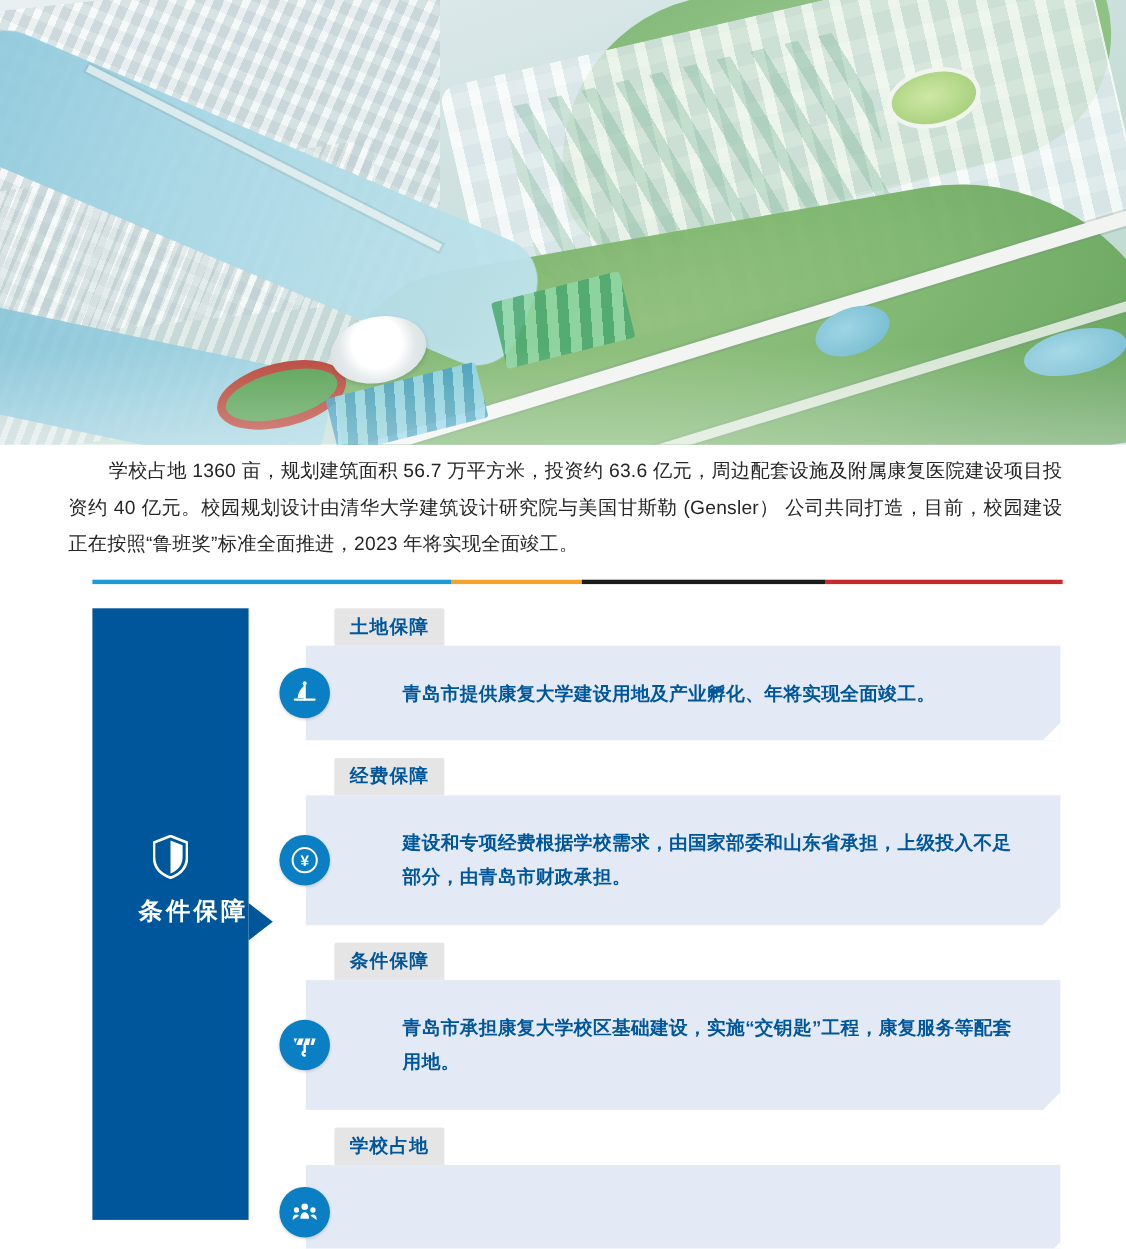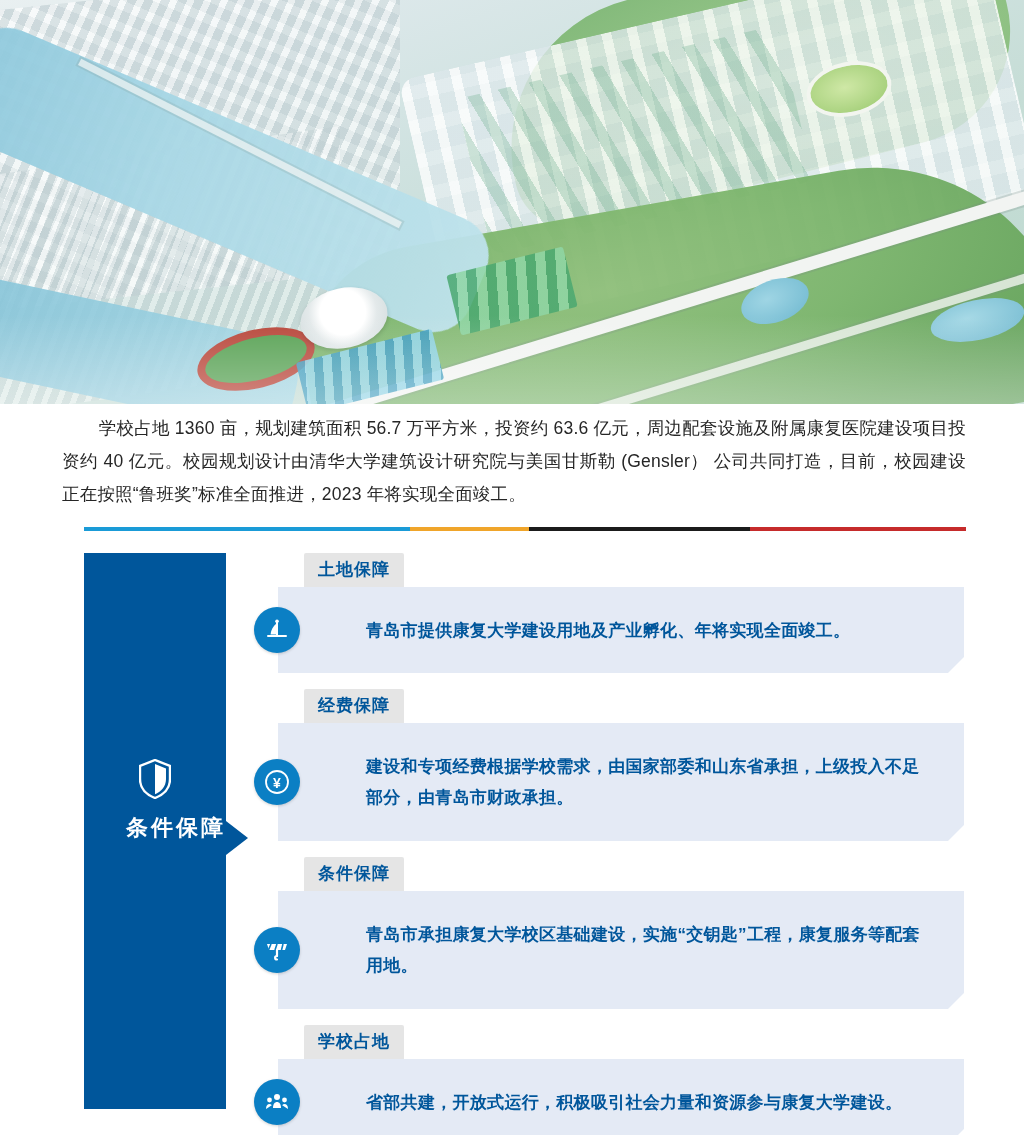--- a/index.html
+++ b/index.html
@@ -399,18 +399,17 @@
         <div class="cond-icon">
           <svg width="28" height="28" viewBox="0 0 28 28">
             <circle cx="14" cy="9" r="3" fill="#fff"></circle>
             <path d="M10 20 C10 16 11.8 14 14 14 C16.2 14 18 16 18 20 Z" fill="#fff"></path>
             <circle cx="6.5" cy="12" r="2.4" fill="#fff"></circle>
             <path d="M3 21 C3 17.6 4.5 16 6.5 16 C7.4 16 8.2 16.4 8.8 17.2 Z" fill="#fff"></path>
             <circle cx="21.5" cy="12" r="2.4" fill="#fff"></circle>
             <path d="M25 21 C25 17.6 23.5 16 21.5 16 C20.6 16 19.8 16.4 19.2 17.2 Z" fill="#fff"></path>
           </svg>
         </div>
-        <div class="cond-text">省部共建，开放式运行，积极吸引社会力量和资源参与康复大学建设。</div>
       </div>
     </div>
 
   </div>
 </div>
 
 </body></html>

